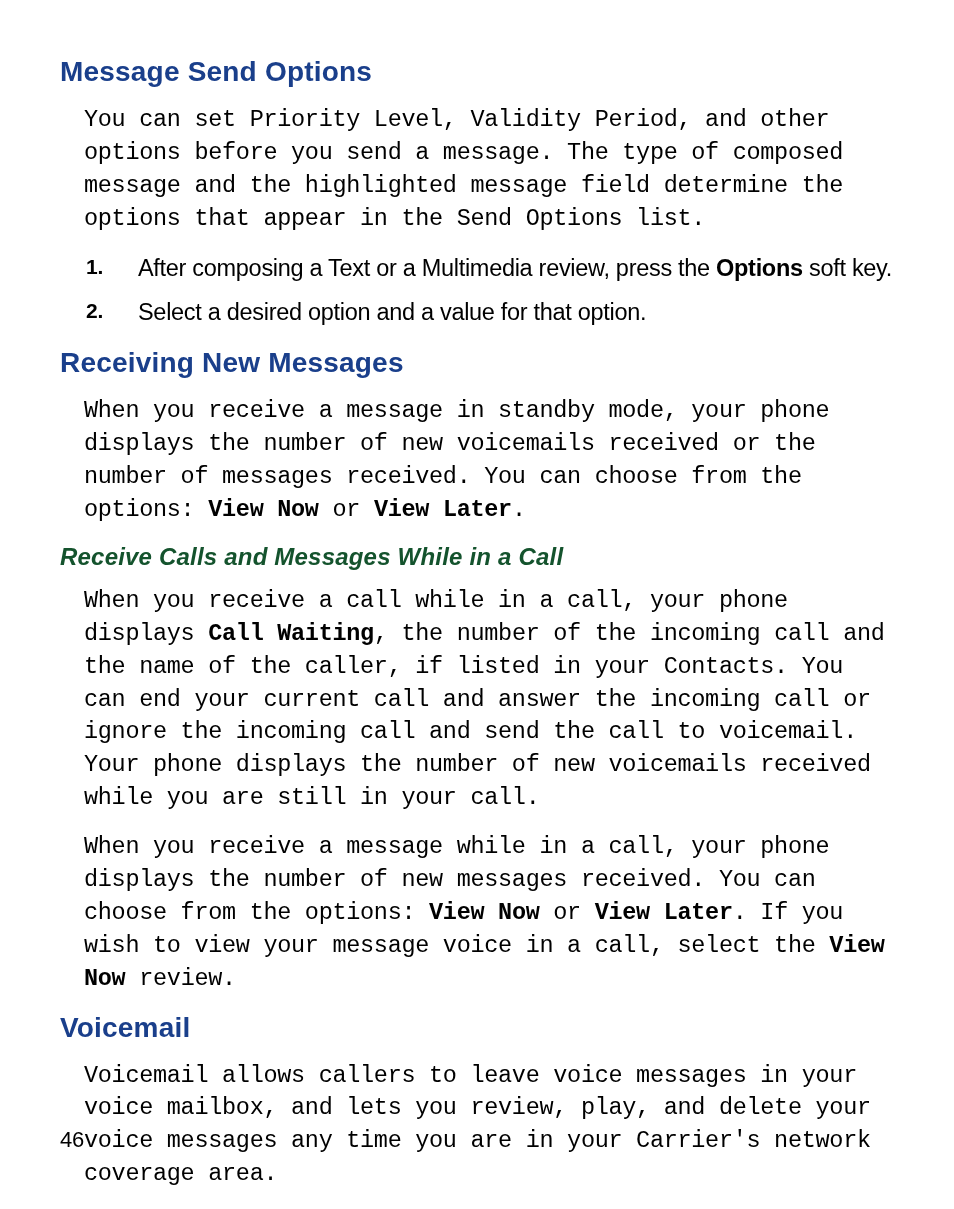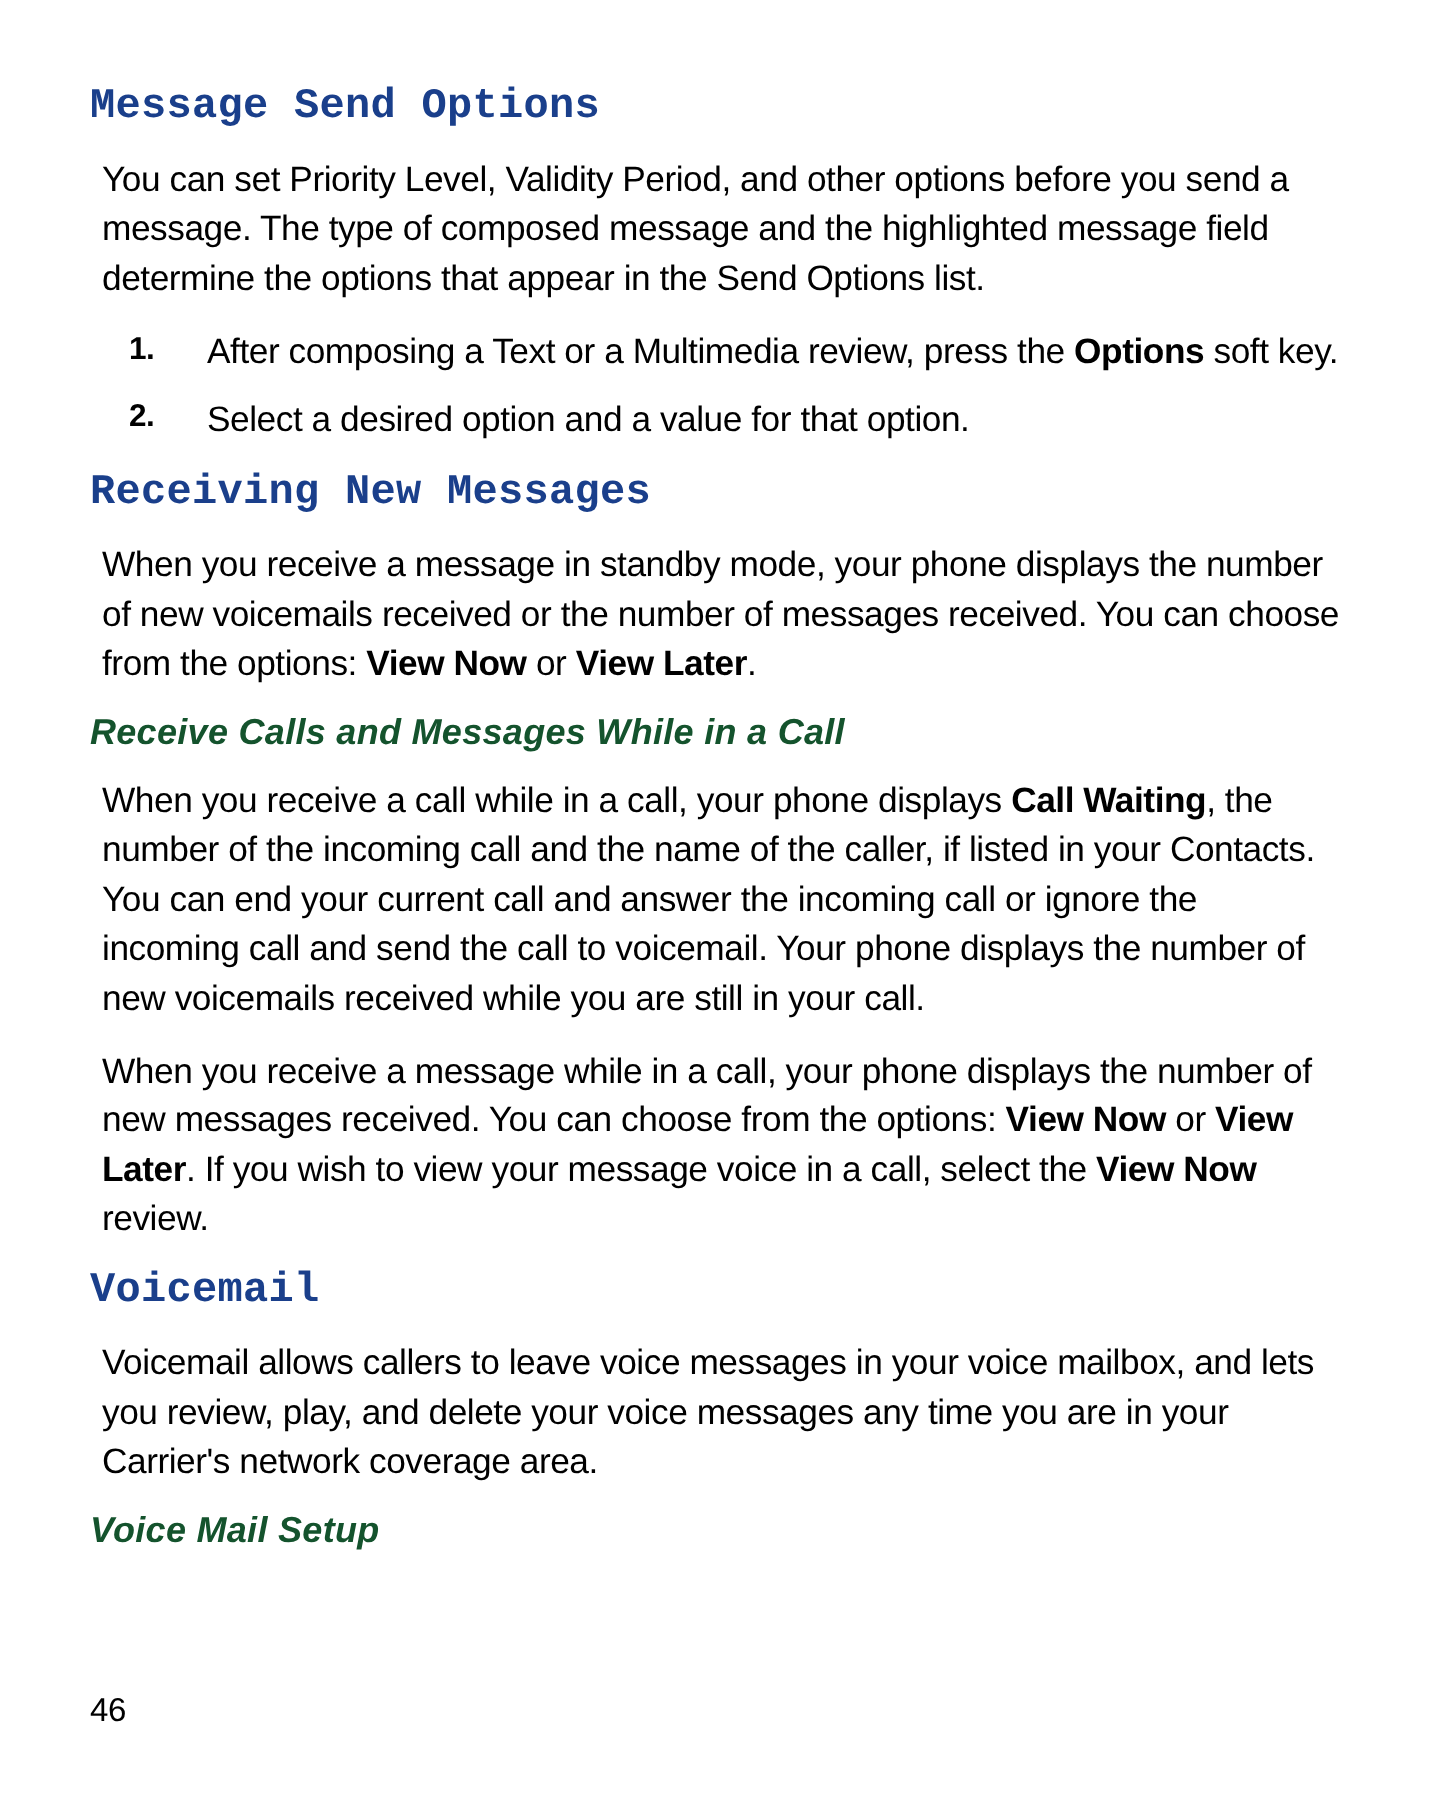--- a/index.html
+++ b/index.html
@@ -13,43 +13,43 @@
   .page {
     box-sizing: border-box;
     width: 954px;
     height: 1209px;
     padding: 56px 60px 40px 60px;
     font-family: "Helvetica Neue", Helvetica, Arial, sans-serif;
     color: #000;
     position: relative;
   }
   h2.section {
-    font-family: Liberation Mono, monospace;
+    font-family: Liberation Sans, sans-serif;
     font-weight: 800;
     font-size: 28px;
     color: #1a3f8b;
     margin: 0 0 16px 0;
     letter-spacing: 0.2px;
   }
   h3.subsection {
     font-family: "Helvetica Neue", Helvetica, Arial, sans-serif;
     font-weight: 800;
     font-style: italic;
     font-size: 24px;
     color: #14532d;
     margin: 14px 0 14px 0;
     letter-spacing: 0.2px;
   }
   p.body {
-    font-family: Liberation Sans, sans-serif;
+    font-family: Liberation Mono, monospace;
     font-size: 23.5px;
     line-height: 1.4;
     font-weight: 400;
     font-stretch: condensed;
-    margin: 0 0 16px 8px;
+    margin: 0 0 16px 24px;
     letter-spacing: -0.3px;
   }
   ol.steps {
     list-style: none;
     counter-reset: step;
     margin: 0 0 18px 26px;
     padding: 0;
   }
   ol.steps > li {
     counter-increment: step;

